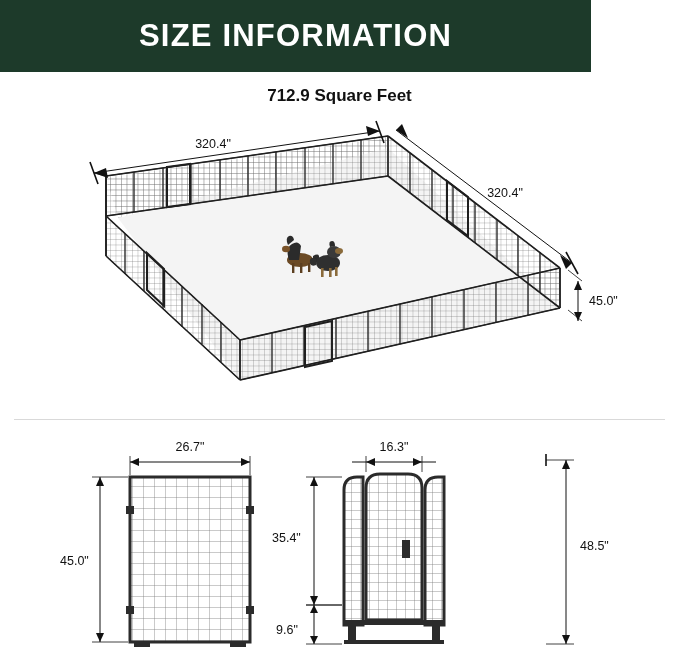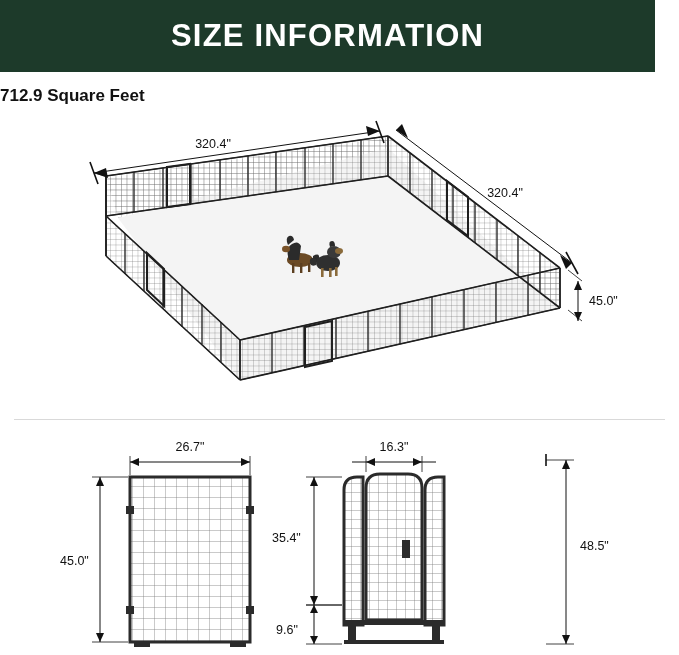--- a/index.html
+++ b/index.html
@@ -10,40 +10,40 @@
     background: #ffffff;
     font-family: "Liberation Sans", sans-serif;
     overflow: hidden;
     position: relative;
   }
 
   
   .header {
     position: absolute;
     left: 0; top: 0;
-    width: 655px;
+    width: 591px;
     height: 72px;
     background: #1d3a2a;
     display: flex;
     align-items: center;
     justify-content: center;
   }
   .header-title {
     color: #ffffff;
     font-size: 31px;
     font-weight: bold;
     letter-spacing: 1.2px;
   }
 
   
   .subtitle {
     position: absolute;
     left: 0; top: 86px;
     width: 679px;
-    text-align: left;
+    text-align: center;
     font-size: 17px;
     font-weight: bold;
     color: #111111;
   }
 
   
   .iso-area {
     position: absolute;
     left: 0; top: 118px;
     width: 679px;

